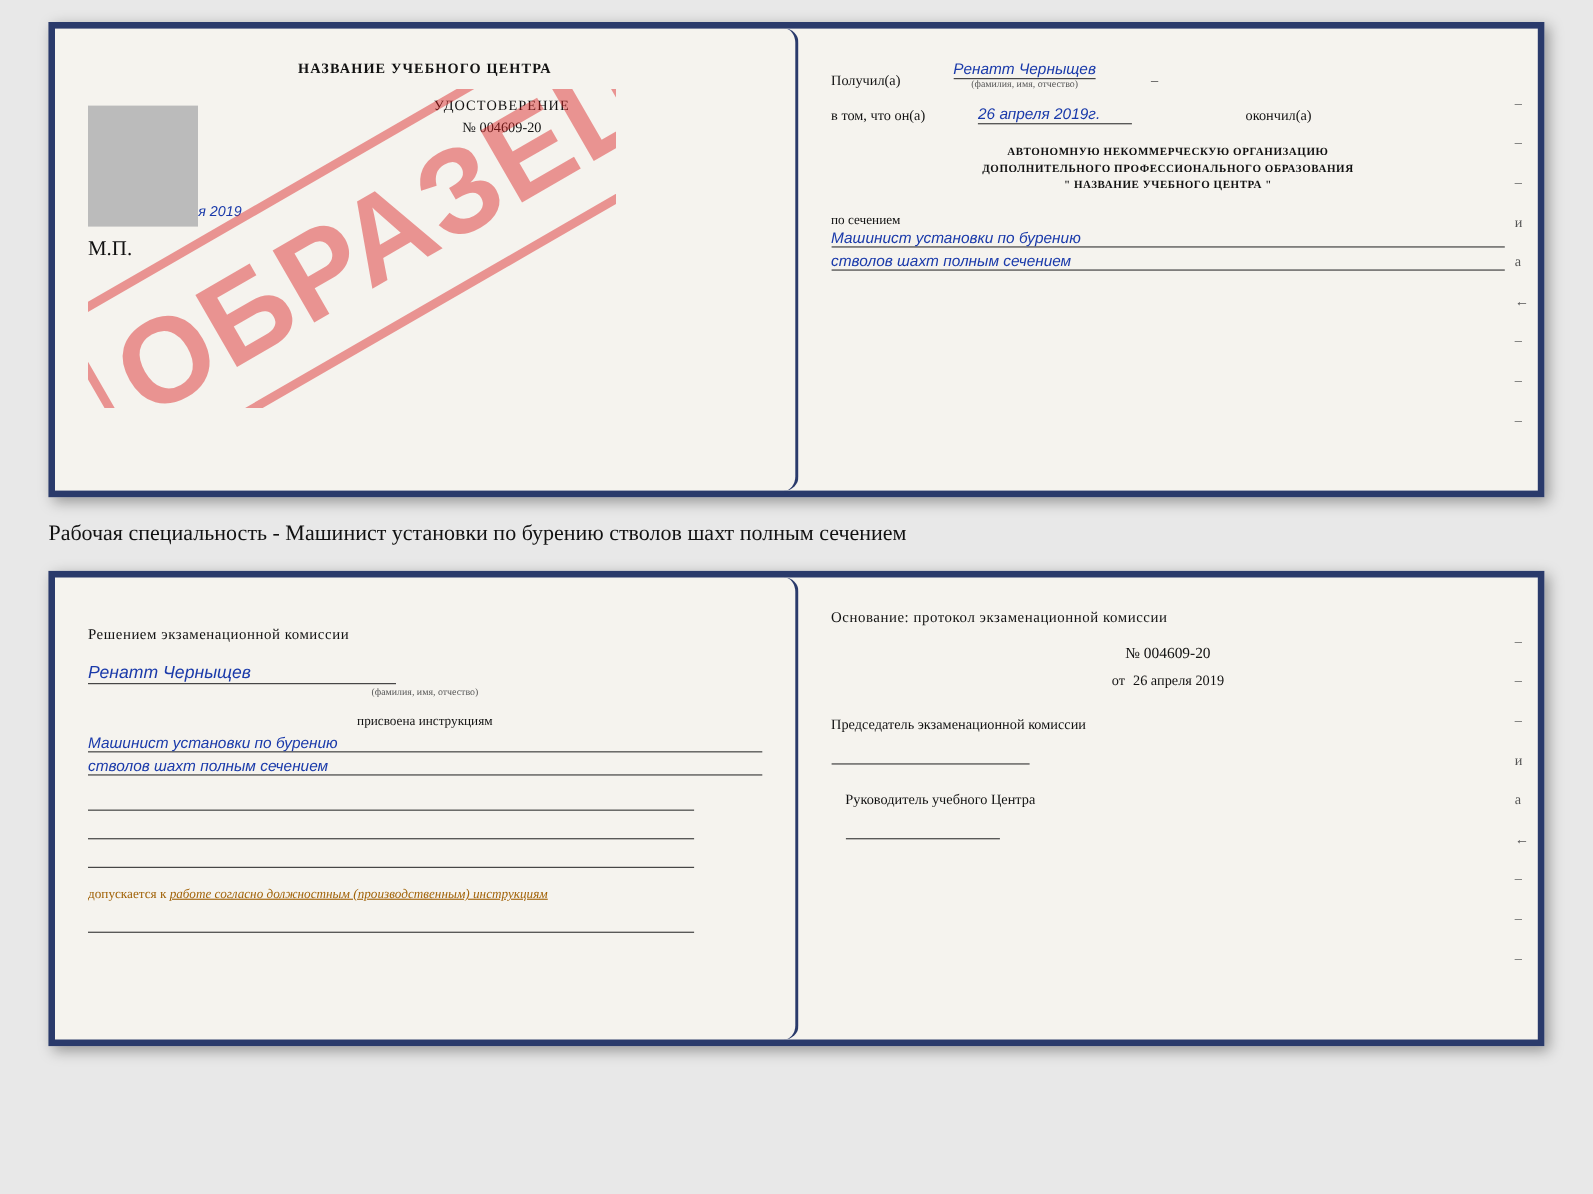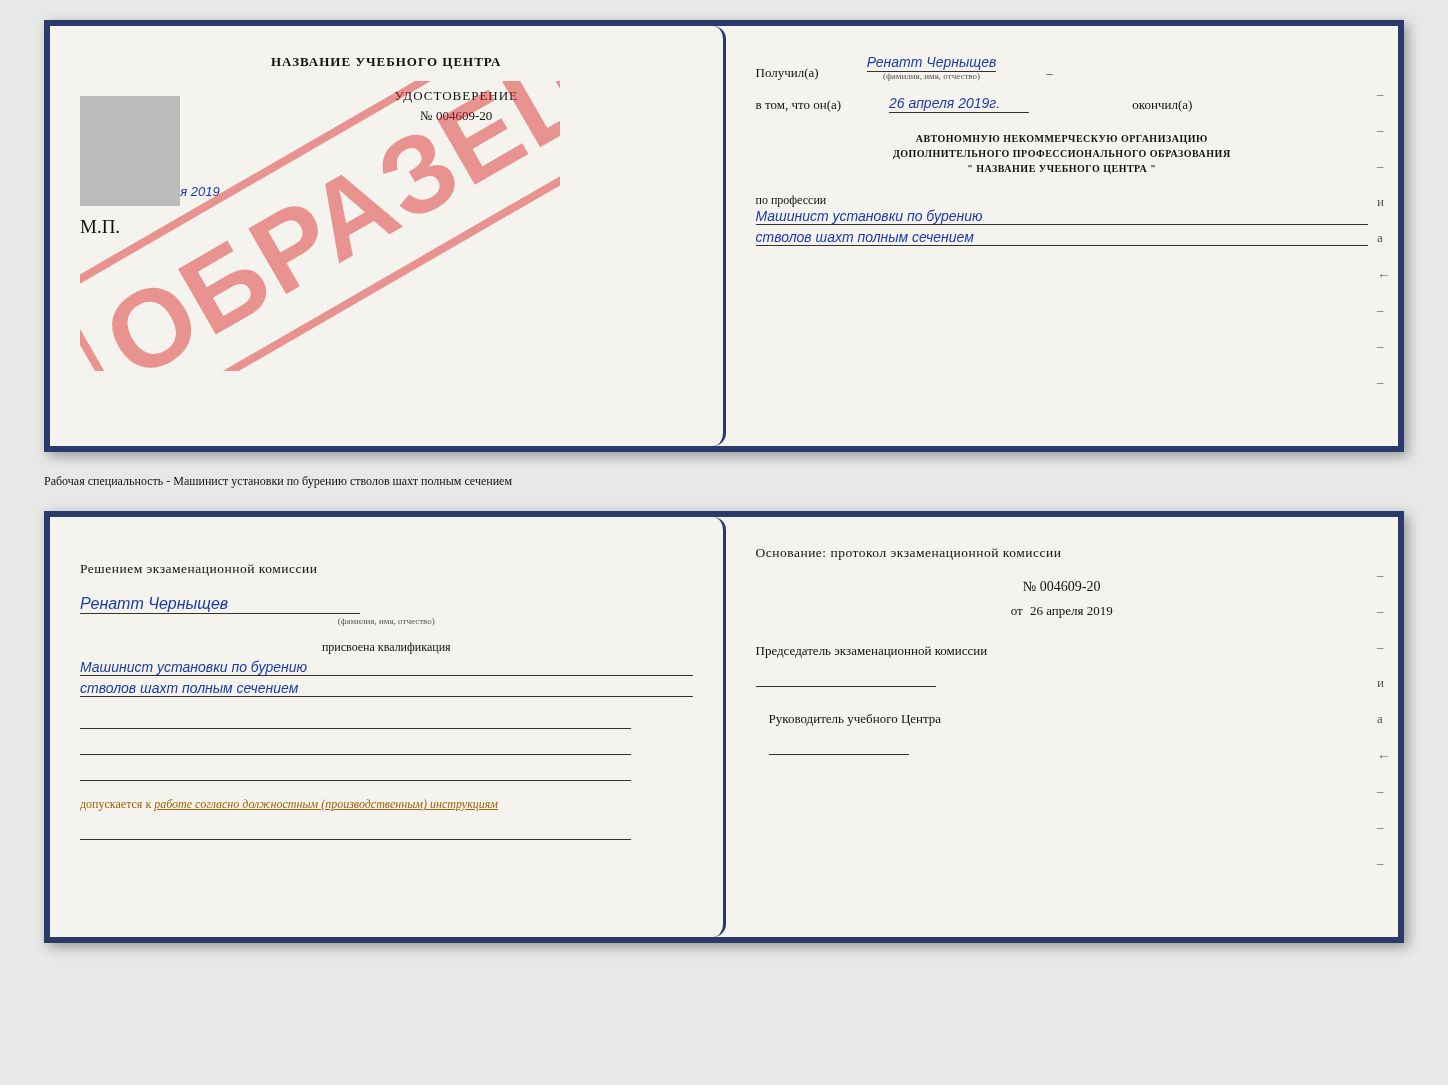--- a/index.html
+++ b/index.html
@@ -204,21 +204,21 @@
       display: flex;
       flex-direction: column;
       gap: 20px;
       font-size: 13px;
       color: #555;
     }
 
     
     .specialty-text {
       width: 1360px;
-      font-size: 12px;
+      font-size: 20px;
       color: #111;
       padding: 4px 0;
     }
 
     
     .bottom-left .decision-title {
       font-size: 13.5px;
       color: #111;
       margin-bottom: 18px;
       letter-spacing: 0.5px;
@@ -368,21 +368,21 @@
       <span class="okonchill">окончил(а)</span>
     </div>
 
     <div class="org-block">
       <div>АВТОНОМНУЮ НЕКОММЕРЧЕСКУЮ ОРГАНИЗАЦИЮ</div>
       <div>ДОПОЛНИТЕЛЬНОГО ПРОФЕССИОНАЛЬНОГО ОБРАЗОВАНИЯ</div>
       <div>"   НАЗВАНИЕ УЧЕБНОГО ЦЕНТРА   "</div>
     </div>
 
     <div class="profession-block">
-      <span class="profession-label">по профессии</span>
+      <span class="profession-label">по сечением</span>
       <span class="profession-value">Машинист установки по бурению</span>
       <span class="profession-value">стволов шахт полным сечением</span>
     </div>
 
     <div class="side-dashes">
       <span>–</span>
       <span>–</span>
       <span>–</span>
       <span>и</span>
       <span>а</span>
@@ -401,21 +401,21 @@
 
   <div class="doc-page doc-page-left bottom-left">
 
     <div class="decision-title" style="font-size:13.5px; color:#111; margin-bottom:18px; letter-spacing:0.5px;margin-top:16px;">Решением  экзаменационной  комиссии</div>
 
     <div>
       <span class="name-value" style="font-style:italic; font-size:16px; color:#1a3aaa; font-family:'Segoe UI',sans-serif; border-bottom:1px solid #333; display:inline-block; min-width:280px; margin-bottom:2px;">Ренатт Черныщев</span>
       <span class="name-sub" style="font-size:9px; color:#555; text-align:center; display:block;">(фамилия, имя, отчество)</span>
     </div>
 
-    <div class="qualification-label" style="font-size:12px; color:#111; margin-top:14px; margin-bottom:4px; text-align:center;">присвоена квалификация</div>
+    <div class="qualification-label" style="font-size:12px; color:#111; margin-top:14px; margin-bottom:4px; text-align:center;">присвоена инструкциям</div>
 
     <span class="qualification-value" style="font-style:italic; font-size:14px; color:#1a3aaa; font-family:'Segoe UI',sans-serif; border-bottom:1px solid #333; display:block; margin-bottom:4px;">Машинист установки по бурению</span>
     <span class="qualification-value" style="font-style:italic; font-size:14px; color:#1a3aaa; font-family:'Segoe UI',sans-serif; border-bottom:1px solid #333; display:block; margin-bottom:4px;">стволов шахт полным сечением</span>
 
     <div class="blank-lines">
       <div class="blank-line" style="border-bottom:1px solid #333; height:18px; margin-bottom:8px; width:90%;"></div>
       <div class="blank-line" style="border-bottom:1px solid #333; height:18px; margin-bottom:8px; width:90%;"></div>
       <div class="blank-line" style="border-bottom:1px solid #333; height:18px; margin-bottom:8px; width:90%;"></div>
     </div>
 

